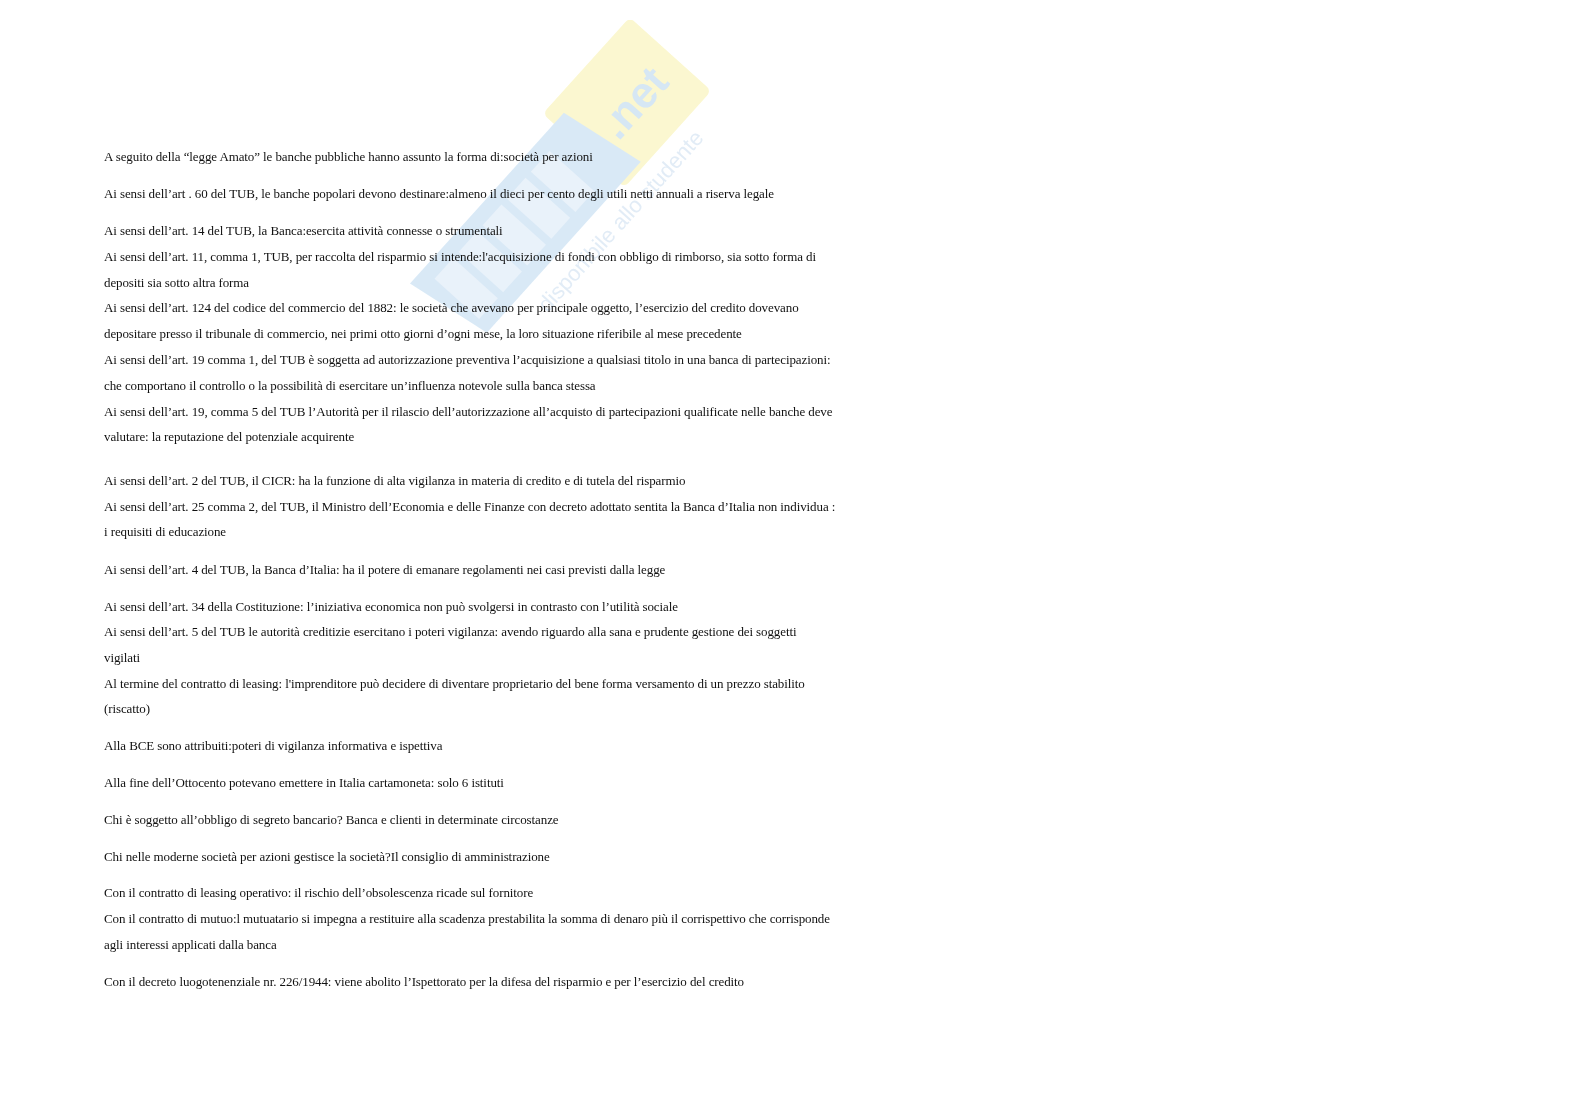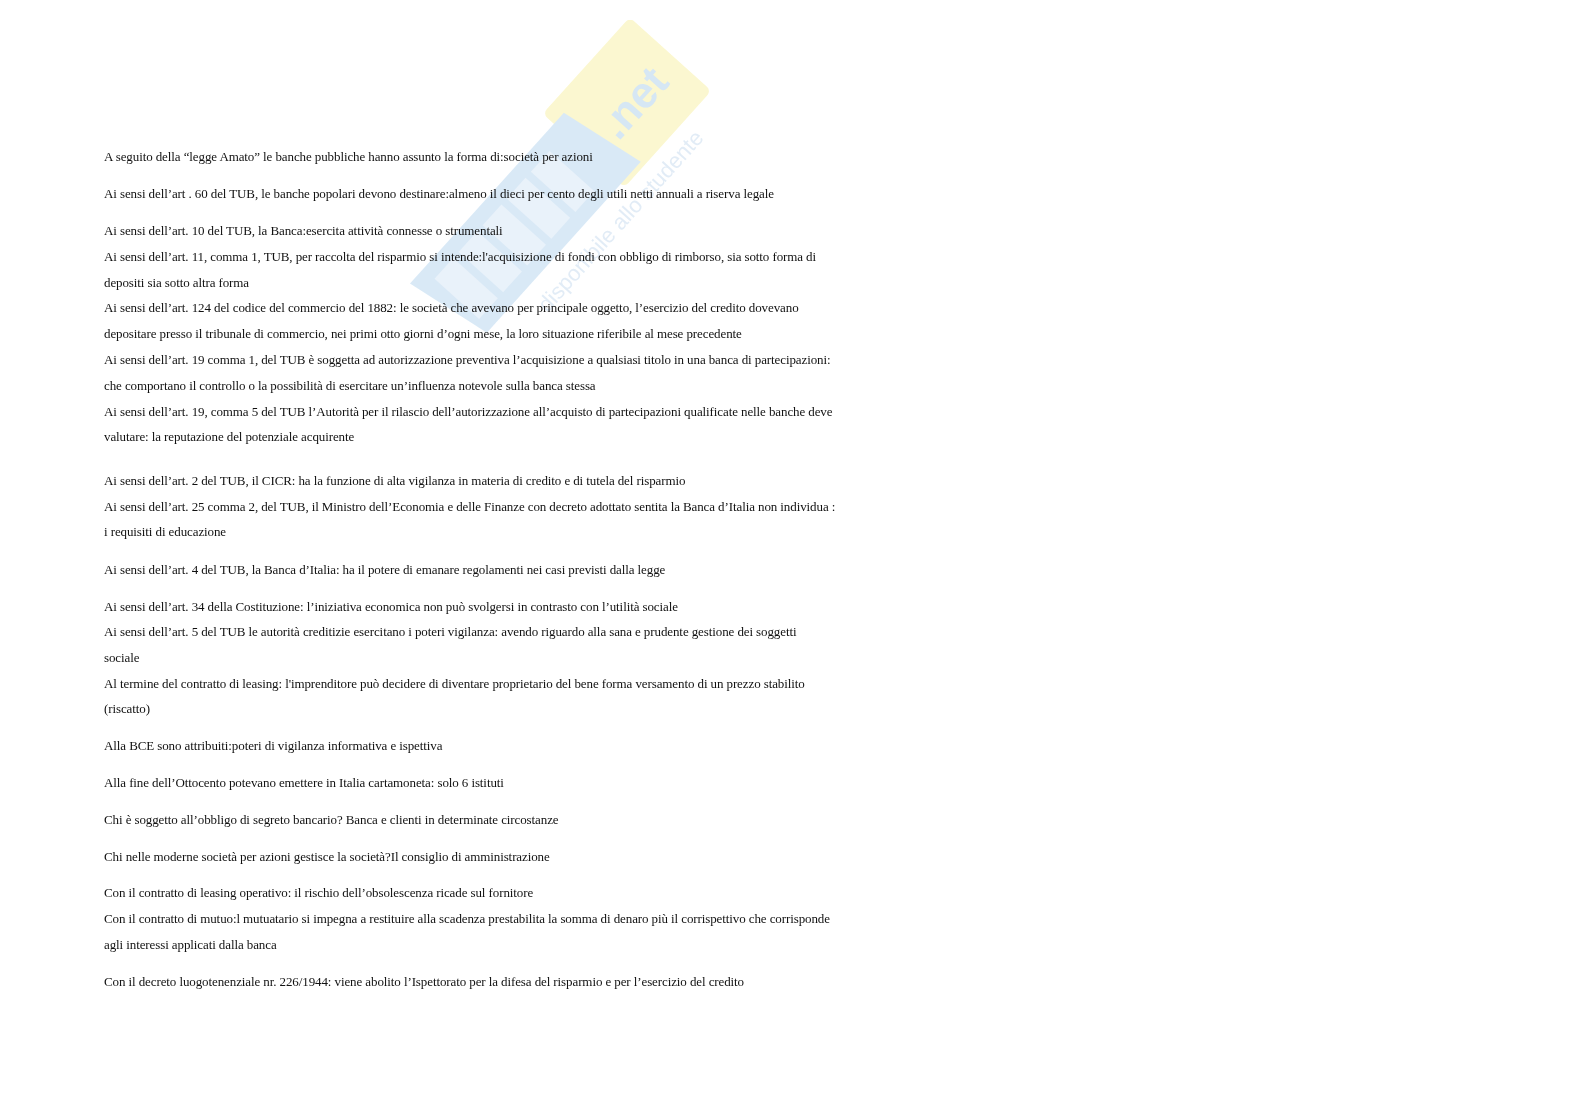--- a/index.html
+++ b/index.html
@@ -60,36 +60,36 @@
       <text x="245" y="170" font-family="Liberation Sans, sans-serif" font-size="44" font-weight="bold" fill="#cfe3f3">.net</text>
 
       <text x="70" y="232" font-family="Liberation Sans, sans-serif" font-size="22" fill="#dde9f5">disponibile allo studente</text>
     </g>
   </svg>
 </div>
 
 <div class="page-content">
   <div class="line" style="top:144px">A seguito della “legge Amato” le banche pubbliche hanno assunto la forma di:società per azioni</div>
   <div class="line" style="top:181px">Ai sensi dell’art . 60 del TUB, le banche popolari devono destinare:almeno il dieci per cento degli utili netti annuali a riserva legale</div>
-  <div class="line" style="top:218px">Ai sensi dell’art. 10 del TUB, la Banca:esercita attività connesse o strumentali</div>
+  <div class="line" style="top:218px">Ai sensi dell’art. 14 del TUB, la Banca:esercita attività connesse o strumentali</div>
   <div class="line" style="top:244px">Ai sensi dell’art. 11, comma 1, TUB, per raccolta del risparmio si intende:l'acquisizione di fondi con obbligo di rimborso, sia sotto forma di</div>
   <div class="line" style="top:270px">depositi sia sotto altra forma</div>
   <div class="line" style="top:295px">Ai sensi dell’art. 124 del codice del commercio del 1882: le società che avevano per principale oggetto, l’esercizio del credito dovevano</div>
   <div class="line" style="top:321px">depositare presso il tribunale di commercio, nei primi otto giorni d’ogni mese, la loro situazione riferibile al mese precedente</div>
   <div class="line" style="top:347px">Ai sensi dell’art. 19 comma 1, del TUB è soggetta ad autorizzazione preventiva l’acquisizione a qualsiasi titolo in una banca di partecipazioni:</div>
   <div class="line" style="top:373px">che comportano il controllo o la possibilità di esercitare un’influenza notevole sulla banca stessa</div>
   <div class="line" style="top:399px">Ai sensi dell’art. 19, comma 5 del TUB l’Autorità per il rilascio dell’autorizzazione all’acquisto di partecipazioni qualificate nelle banche deve</div>
   <div class="line" style="top:424px">valutare: la reputazione del potenziale acquirente</div>
   <div class="line" style="top:468px">Ai sensi dell’art. 2 del TUB, il CICR: ha la funzione di alta vigilanza in materia di credito e di tutela del risparmio</div>
   <div class="line" style="top:494px">Ai sensi dell’art. 25 comma 2, del TUB, il Ministro dell’Economia e delle Finanze con decreto adottato sentita la Banca d’Italia non individua :</div>
   <div class="line" style="top:519px">i requisiti di educazione</div>
   <div class="line" style="top:557px">Ai sensi dell’art. 4 del TUB, la Banca d’Italia: ha il potere di emanare regolamenti nei casi previsti dalla legge</div>
   <div class="line" style="top:594px">Ai sensi dell’art. 34 della Costituzione: l’iniziativa economica non può svolgersi in contrasto con l’utilità sociale</div>
   <div class="line" style="top:619px">Ai sensi dell’art. 5 del TUB le autorità creditizie esercitano i poteri vigilanza: avendo riguardo alla sana e prudente gestione dei soggetti</div>
-  <div class="line" style="top:645px">sociale</div>
+  <div class="line" style="top:645px">vigilati</div>
   <div class="line" style="top:671px">Al termine del contratto di leasing: l'imprenditore può decidere di diventare proprietario del bene forma versamento di un prezzo stabilito</div>
   <div class="line" style="top:696px">(riscatto)</div>
   <div class="line" style="top:733px">Alla BCE sono attribuiti:poteri di vigilanza informativa e ispettiva</div>
   <div class="line" style="top:770px">Alla fine dell’Ottocento potevano emettere in Italia cartamoneta: solo 6 istituti</div>
   <div class="line" style="top:807px">Chi è soggetto all’obbligo di segreto bancario? Banca e clienti in determinate circostanze</div>
   <div class="line" style="top:844px">Chi nelle moderne società per azioni gestisce la società?Il consiglio di amministrazione</div>
   <div class="line" style="top:880px">Con il contratto di leasing operativo: il rischio dell’obsolescenza ricade sul fornitore</div>
   <div class="line" style="top:906px">Con il contratto di mutuo:l mutuatario si impegna a restituire alla scadenza prestabilita la somma di denaro più il corrispettivo che corrisponde</div>
   <div class="line" style="top:932px">agli interessi applicati dalla banca</div>
   <div class="line" style="top:969px">Con il decreto luogotenenziale nr. 226/1944: viene abolito l’Ispettorato per la difesa del risparmio e per l’esercizio del credito</div>

